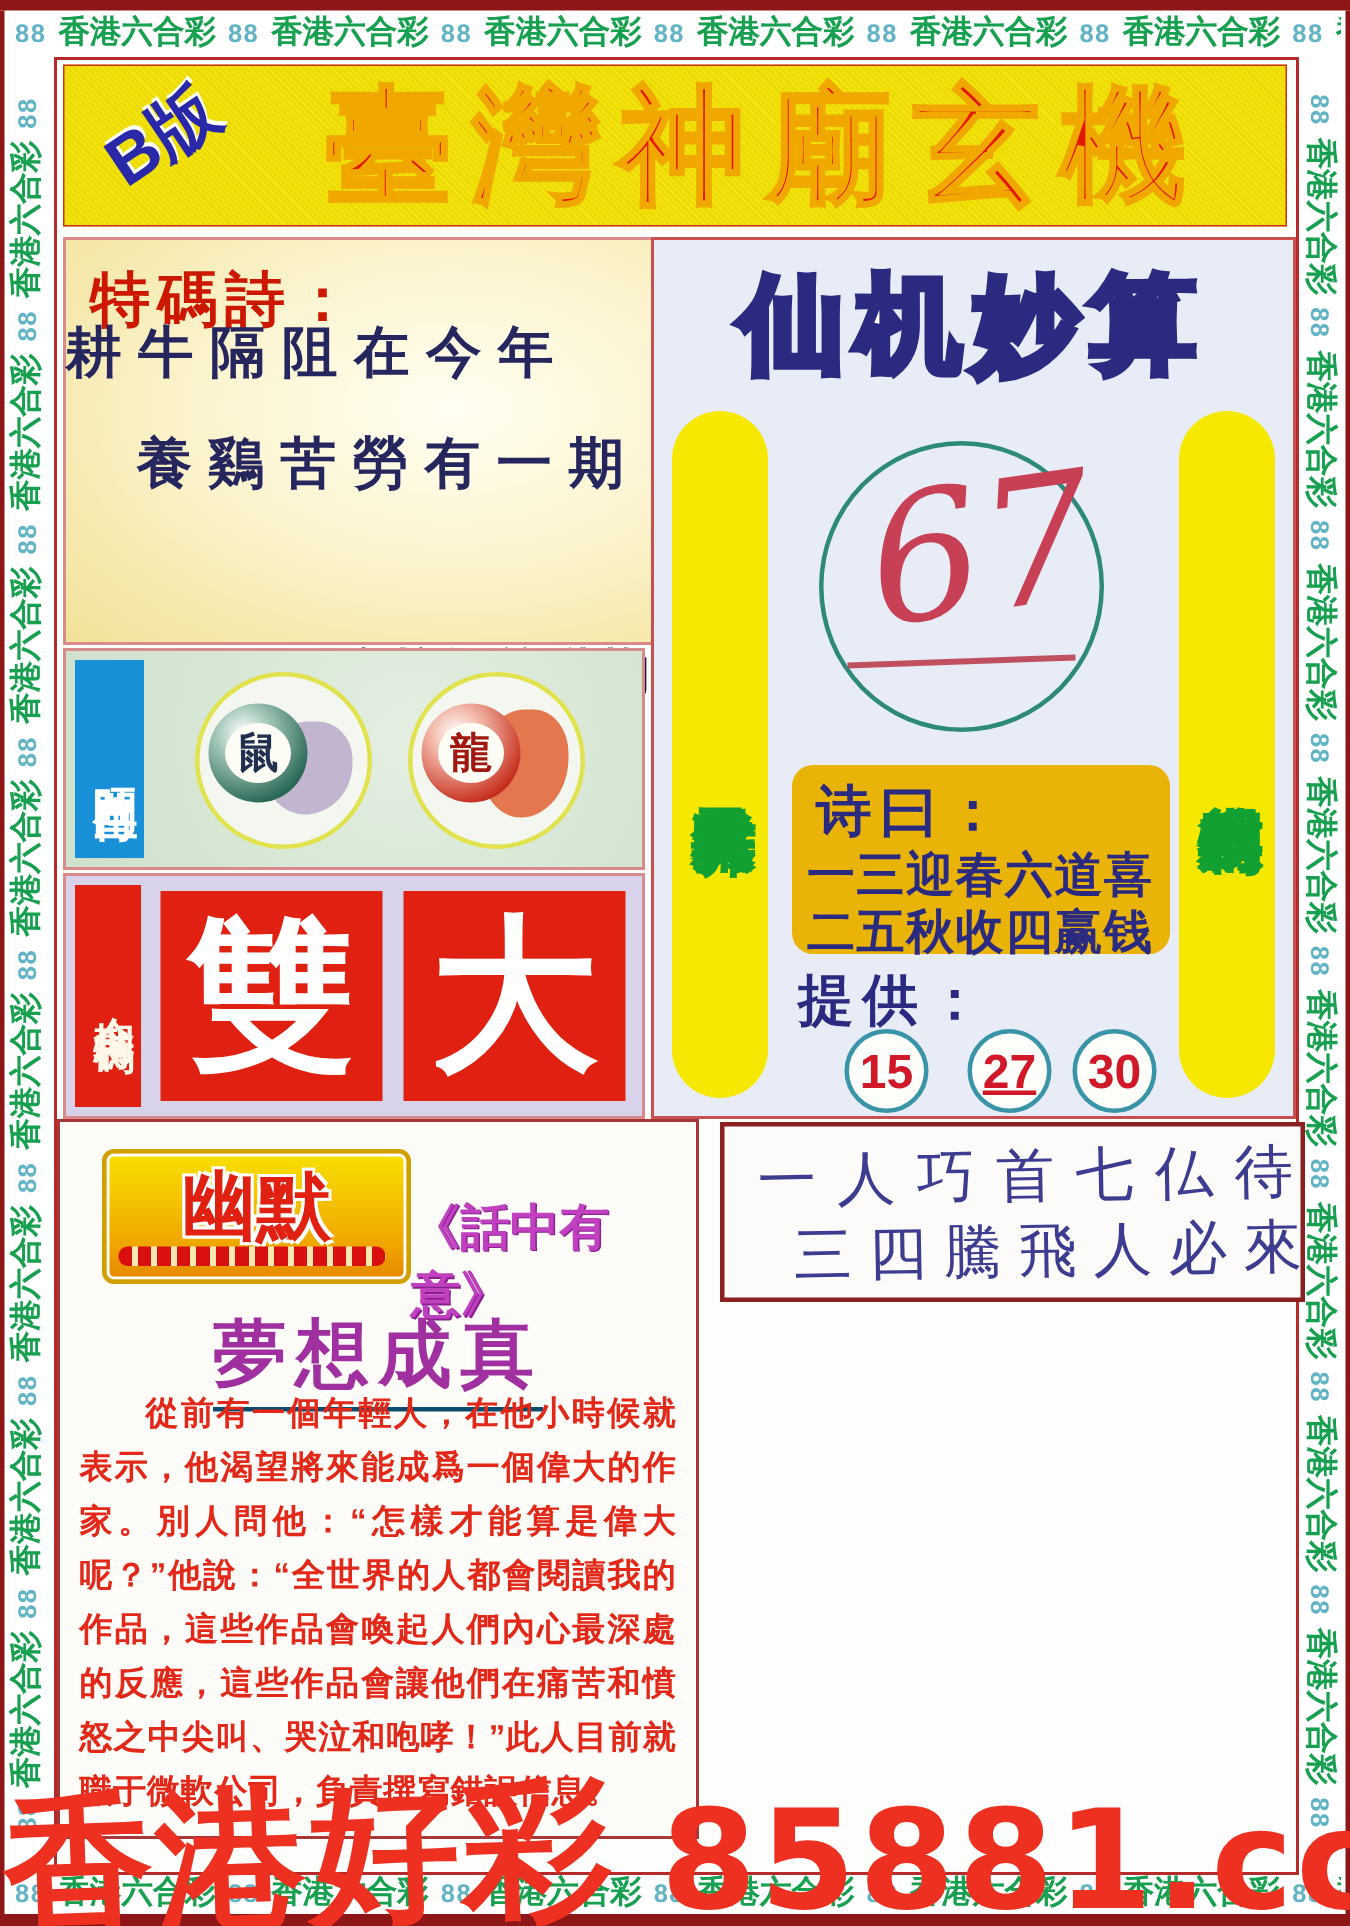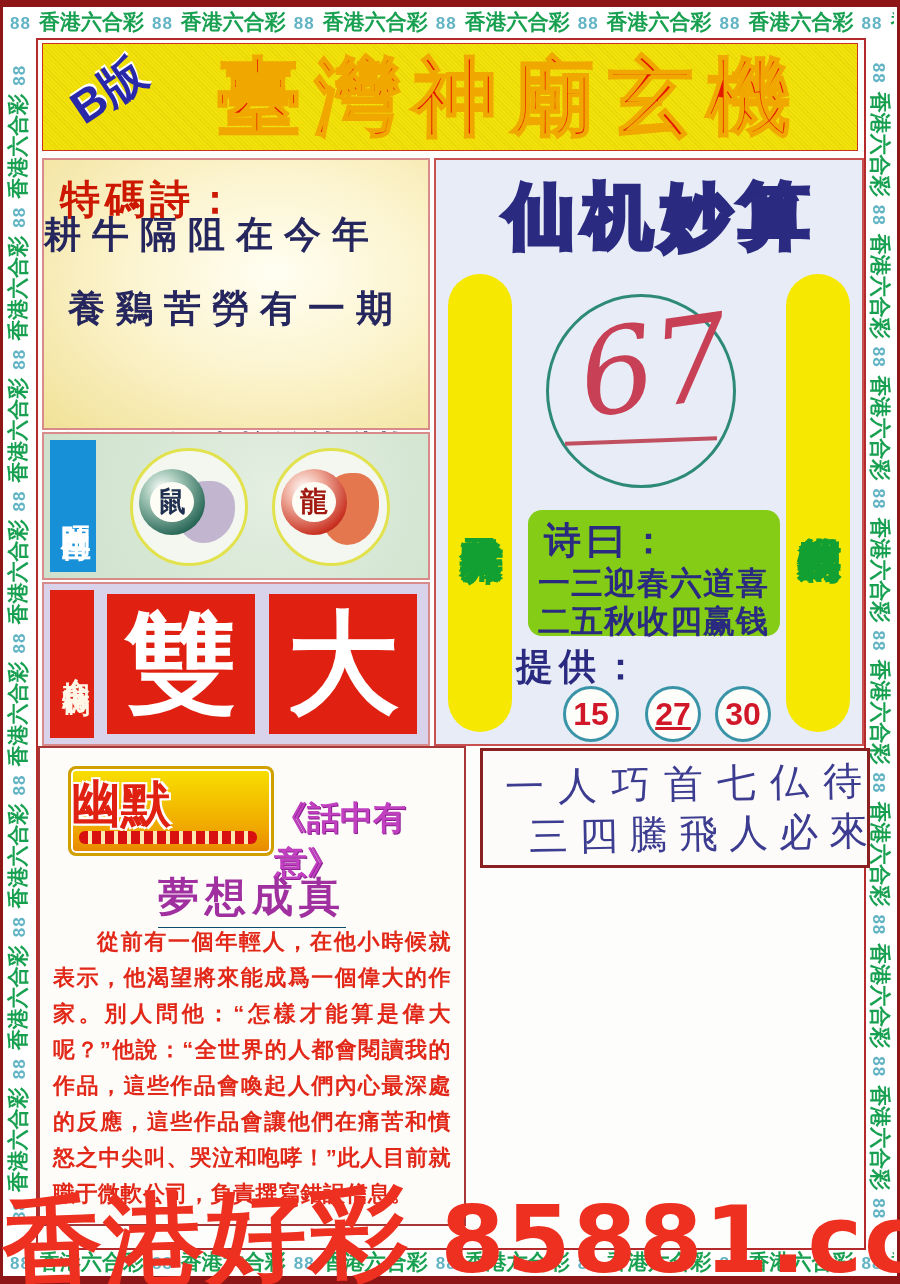--- a/index.html
+++ b/index.html
@@ -24,21 +24,21 @@
     background-image:repeating-linear-gradient(45deg,rgba(160,140,0,.12) 0 1px,transparent 1px 3px);
     border:1px solid #cc3020;}
   #edition-label{left:26px;top:16px;font-size:46px;font-weight:bold;color:#2828a8;
     transform:rotate(-34deg);text-shadow:2px -2px 0 #ffffff;}
   #page-title{left:130px;top:2px;width:676px;height:102px;line-height:102px;text-align:center;
     font-size:84px;font-weight:bold;color:#e41800;letter-spacing:14px;
     -webkit-text-stroke:2px #f0a800;font-family:"Liberation Sans",sans-serif;}
 
   
   #poem-box{left:42px;top:158px;width:384px;height:268px;border:2px solid #d98a8a;
-    background:radial-gradient(ellipse at 60% 42%,#fffef2 0%,#fcf4cf 45%,#f1e197 100%);}
+    background:radial-gradient(ellipse at 60% 42%,#fffef2 0%,#fcf4cf 45%,#f1e197 100%);padding-left:46px;}
   .red-label{font-size:40px;font-weight:bold;color:#cc1800;letter-spacing:5px;}
   #poem-label{left:16px;top:12px;}
   #poem-line-1{left:0;top:50px;width:100%;font-family:"DejaVu Serif",serif;
     font-weight:bold;font-size:37px;color:#26265e;letter-spacing:11px;}
   #poem-line-2{left:0;top:124px;width:100%;text-align:center;font-family:"DejaVu Serif",serif;
     font-weight:bold;font-size:37px;color:#26265e;letter-spacing:11px;}
   #money-label{left:16px;top:182px;}
   #money-answer{left:0;top:230px;width:100%;text-align:center;font-family:"DejaVu Serif",serif;
     font-weight:bold;font-size:34px;color:#1d1d44;letter-spacing:1px;margin-top:35px;}
 
@@ -68,55 +68,55 @@
   #special-label{left:6px;top:6px;width:44px;height:148px;background:#e02010;color:#fff7e8;
     writing-mode:vertical-rl;text-orientation:upright;text-align:center;font-size:27px;
     font-weight:bold;letter-spacing:4px;}
   .code-block{top:10px;width:148px;height:140px;background:#e02010;color:#ffffff;
     text-align:center;line-height:140px;font-size:112px;font-weight:bold;}
   #code-block-1{left:63px;}
   #code-block-2{left:225px;}
 
   
   #oracle-box{left:434px;top:158px;width:426px;height:584px;border:2px solid #c85050;background:#e7ecf6;}
-  #oracle-title{left:12px;top:10px;width:100%;text-align:center;font-size:70px;font-weight:bold;
+  #oracle-title{left:0;top:10px;width:100%;text-align:center;font-size:70px;font-weight:bold;
     color:#ffffff;-webkit-text-stroke:5px #2a2a80;letter-spacing:8px;}
   .pill{top:114px;width:64px;height:458px;background:#f6e800;border-radius:34px;
     writing-mode:vertical-rl;text-orientation:upright;text-align:center;
     font-size:44px;font-weight:bold;color:#12a032;}
   #oracle-left-pill{left:12px;}
   #oracle-right-pill{left:350px;}
   #oracle-circle{left:110px;top:134px;width:184px;height:188px;border:3px solid #2e8a78;border-radius:50%;}
   #oracle-number{left:30px;top:0px;font-family:"DejaVu Serif",serif;font-style:italic;
     font-size:118px;color:#c84055;transform:rotate(-8deg);}
   #oracle-underline{left:16px;top:142px;width:152px;height:4px;background:#c05060;transform:rotate(-2deg);}
-  #oracle-poem-box{left:92px;top:350px;width:252px;height:126px;background:#84cc16;border-radius:14px;}
+  #oracle-poem-box{left:92px;top:350px;width:252px;height:126px;background:#eab308;border-radius:14px;}
   #oracle-poem-label{left:16px;top:6px;font-size:37px;font-weight:bold;color:#2a2a80;letter-spacing:6px;}
   .opoem{left:10px;width:232px;font-size:32px;font-weight:bold;color:#2a2a80;letter-spacing:1px;}
   #oracle-poem-line-1{top:52px;}
   #oracle-poem-line-2{top:90px;}
-  #provide-label{left:80px;top:482px;font-size:37px;font-weight:bold;color:#2a2a80;letter-spacing:6px;font-family:Liberation Mono, monospace;}
+  #provide-label{left:96px;top:482px;font-size:37px;font-weight:bold;color:#2a2a80;letter-spacing:6px;font-family:Liberation Mono, monospace;}
   .numball{top:526px;width:50px;height:50px;border:3px solid #3a94a8;border-radius:50%;
     background:#fdfdfa;text-align:center;line-height:50px;font-size:32px;font-weight:bold;color:#d01828;}
   #numball-0{left:127px;} #numball-1{left:209px;text-decoration:underline;} #numball-2{left:279px;}
 
   
   #humor-box{left:38px;top:746px;width:424px;height:476px;border:2px solid #a83838;background:#fdfcf9;}
   #humor-badge{left:28px;top:18px;width:200px;height:84px;border:3px solid #cfa000;border-radius:8px;
     background:linear-gradient(180deg,#f8e000 0%,#f0a800 70%,#e88800 100%);
     box-shadow:0 0 0 2px #ffffff inset;}
-  #humor-badge-text{left:0;top:2px;width:100%;font-size:50px;font-weight:bold;
+  #humor-badge-text{left:0;top:2px;width:100%;text-align:center;font-size:50px;font-weight:bold;
     color:#e02010;text-shadow:-2px -2px 0 #fff,2px -2px 0 #fff,-2px 2px 0 #fff,2px 2px 0 #fff;}
   #badge-chain{left:8px;top:62px;width:178px;height:13px;border-radius:6px;background:
     repeating-linear-gradient(90deg,#d81010 0 9px,#fce8b0 9px 13px);}
   #humor-subtitle{left:234px;top:48px;font-size:33px;font-weight:bold;color:#c040c0;
     text-shadow:1px 1px 0 #8a2090;}
   #story-title{left:0;top:122px;width:100%;text-align:center;}
-  #story-title span{display:inline-block;font-size:41px;font-weight:bold;color:#a030a0;
-    letter-spacing:6px;border-bottom:1px solid #0c4a6e;padding-bottom:2px;}
+  #story-title span{display:inline-block;font-size:49px;font-weight:bold;color:#a030a0;
+    letter-spacing:6px;border-bottom:3px solid #0c4a6e;padding-bottom:2px;}
   #story-text{left:13px;top:176px;width:398px;font-size:22px;font-weight:bold;color:#e22818;
     line-height:36px;text-align:justify;text-indent:2em;letter-spacing:0.5px;}
 
   
   #callig-box{left:480px;top:748px;width:384px;height:114px;border:3px solid #8a2020;background:#fdfbf9;}
   .callig{font-family:"DejaVu Serif",serif;font-size:39px;color:#3c3c90;white-space:nowrap;}
   #callig-line-1{left:22px;top:6px;letter-spacing:14px;transform:rotate(-1deg);}
   #callig-line-2{left:46px;top:56px;letter-spacing:11px;transform:rotate(-1deg);}
 
   

